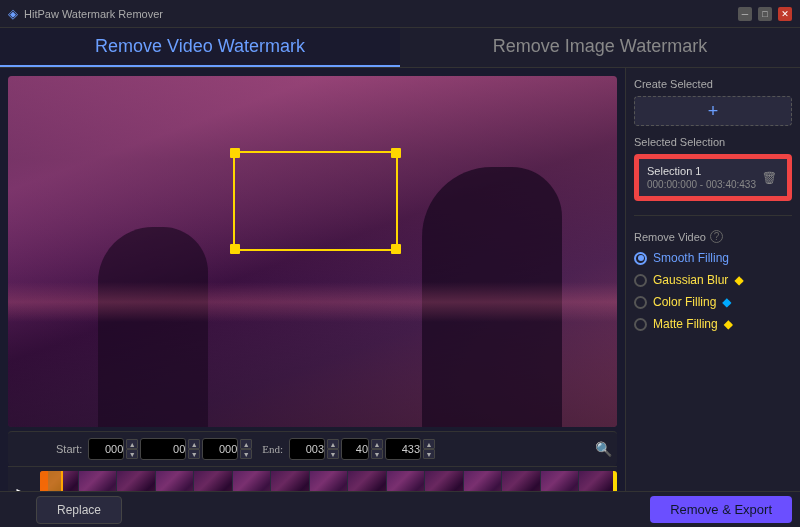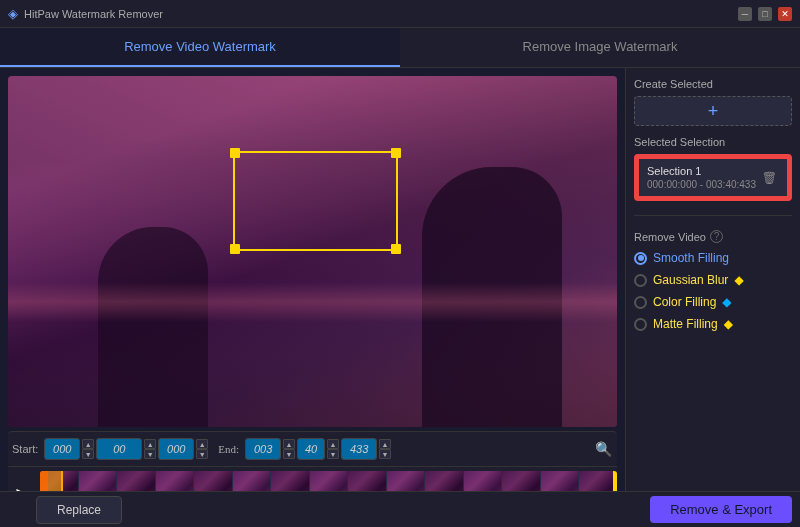--- a/index.html
+++ b/index.html
@@ -53,21 +53,21 @@
       display: flex;
       height: 40px;
       border-bottom: 1px solid #333;
     }
     .tab {
       flex: 1;
       display: flex;
       align-items: center;
       justify-content: center;
       cursor: pointer;
-      font-size: 13px;
+      font-size: 18px;
       color: #888;
       border-bottom: 2px solid transparent;
       transition: all 0.2s;
     }
     .tab.active {
       color: #6b9fff;
       border-bottom: 2px solid #6b9fff;
       background: #1a1a2e;
     }
 
@@ -137,37 +137,37 @@
       padding: 6px 4px;
       gap: 6px;
       background: #1e1e2e;
       border-top: 1px solid #333;
       margin-top: 4px;
       border-radius: 4px;
     }
     .time-label {
       color: #aaa;
       font-size: 11px;
+      margin-left: 44px;
     }
     .time-input-group {
       display: flex;
       align-items: center;
       gap: 2px;
     }
     .time-input {
-      background: #0369a1;
+      background: #000000;
       border: 1px solid #444;
       color: #ccc;
       width: 36px;
       height: 22px;
-      text-align: center;
+      text-align: right;
       font-size: 11px;
       border-radius: 3px;
       outline: none;
-      font-style: italic;
     }
     .time-spin {
       display: flex;
       flex-direction: column;
     }
     .spin-btn {
       background: #2a2a3e;
       border: 1px solid #444;
       color: #aaa;
       width: 12px;

